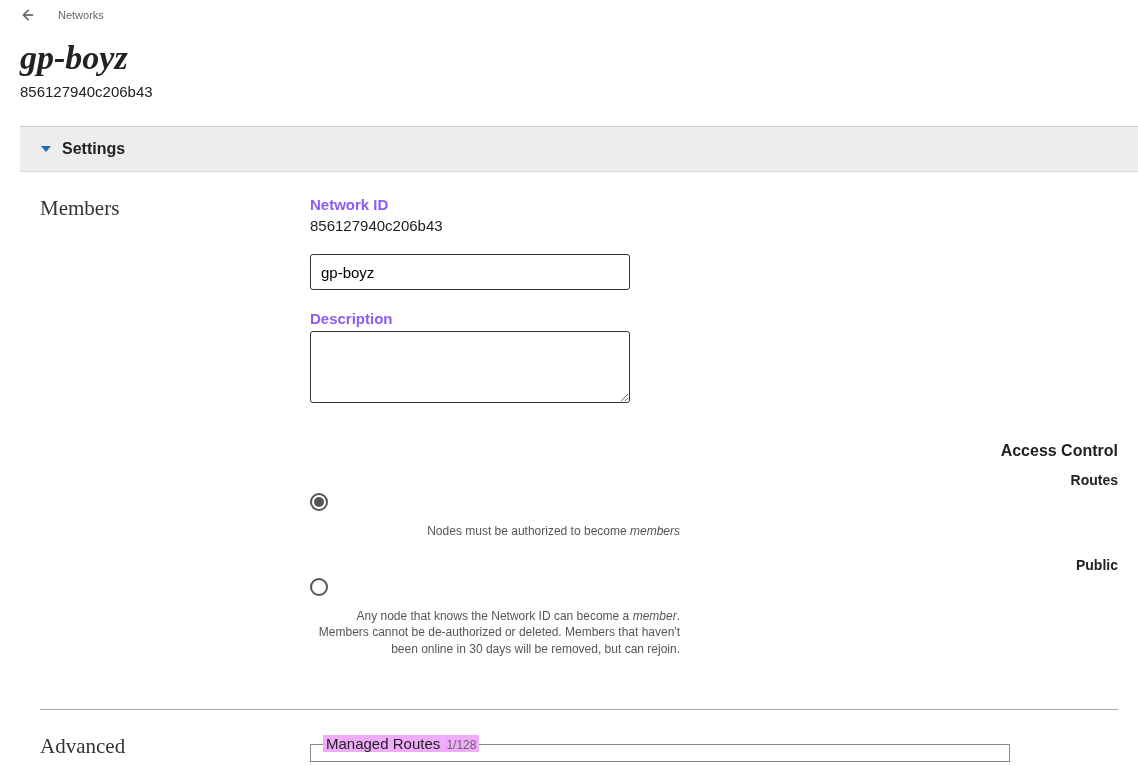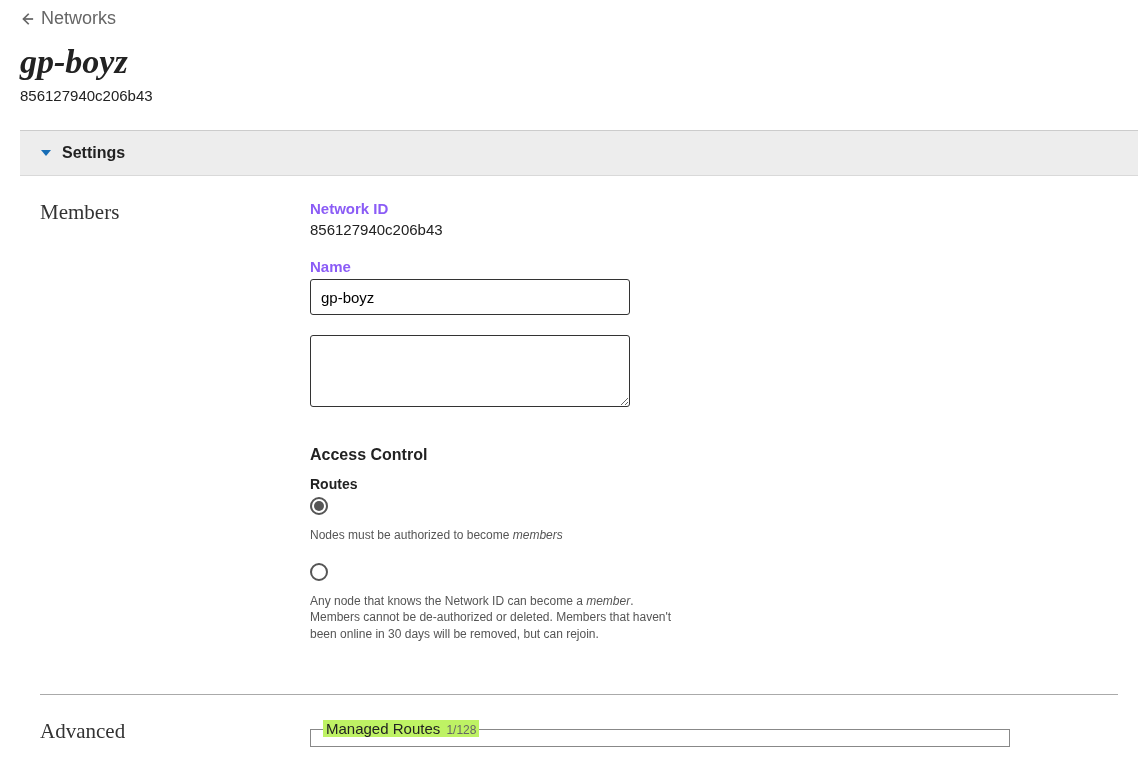--- a/index.html
+++ b/index.html
@@ -9,23 +9,23 @@
     color: #222;
     font-size: 14px;
     padding: 0;
     width: 1138px;
   }
   .top { padding: 8px 20px 0 20px; }
   .back-link {
     display: inline-flex;
     align-items: center;
     color: #666;
-    font-size: 18px;
+    font-size: 11px;
     cursor: pointer;
-    gap: 7px;
+    gap: 24px;
     text-align: right;
   }
   .back-link svg { width: 14px; height: 14px; }
   .page-title {
     font-family: Georgia, 'Times New Roman', serif;
     font-style: italic;
     font-weight: bold;
     font-size: 34px;
     color: #222;
     margin-top: 14px;
@@ -97,21 +97,21 @@
   .textarea-input {
     width: 320px;
     height: 72px;
     border: 1px solid #333;
     border-radius: 3px;
     padding: 6px 10px;
     font-size: 15px;
     font-family: inherit;
     resize: both;
   }
-  .access-control { margin-top: 36px; }
+  .access-control { margin-top: 36px; text-align: right; }
   .radio-row {
     display: flex;
     align-items: center;
     gap: 0;
     margin-bottom: 4px;
   }
   .radio-outer {
     width: 18px; height: 18px;
     border: 2px solid #555;
     border-radius: 50%;
@@ -143,21 +143,21 @@
   .fieldset {
     border: 1px solid #888;
     width: 700px;
     padding: 16px 12px 0 12px;
     position: relative;
     margin-top: 10px;
   }
   .fieldset-legend {
     position: absolute;
     top: -10px; left: 12px;
-    background: #bef264;
+    background: #f0abfc;
     padding: 0 3px;
     font-size: 15px;
     color: #222;
   }
   .fieldset-legend .count { font-size: 12px; color: #666; margin-left: 2px;}
 </style>
 </head>
 <body>
 
 <div class="top">
@@ -181,40 +181,41 @@
   </div>
 
   <div class="section">
     <div class="section-left">Members</div>
     <div class="section-right">
       <div class="field-group">
         <div class="label">Network ID</div>
         <div class="value-text">856127940c206b43</div>
       </div>
       <div class="field-group">
-        <div class="label">Name</div>
         <input class="text-input" type="text" value="gp-boyz" style="">
       </div>
       <div class="field-group">
+        <div class="label">Description</div>
         <textarea class="textarea-input" style=""></textarea>
       </div>
 
       <div class="access-control">
         <div class="heading">Access Control</div>
 
         <div class="radio-label">Routes</div>
         <div class="radio-row">
           <span class="radio-outer">
             <span class="radio-inner"></span>
           </span>
         </div>
         <div class="radio-help">
           <span>Nodes must be authorized to become </span><em>members</em>
         </div>
 
+        <div class="radio-label">Public</div>
         <div class="radio-row">
           <span class="radio-outer"></span>
         </div>
         <div class="radio-help">
           <span>Any node that knows the Network ID can become a </span><em>member</em><span>. Members cannot be de-authorized or deleted. Members that haven't been online in 30 days will be removed, but can rejoin.</span>
         </div>
       </div>
     </div>
   </div>
 

